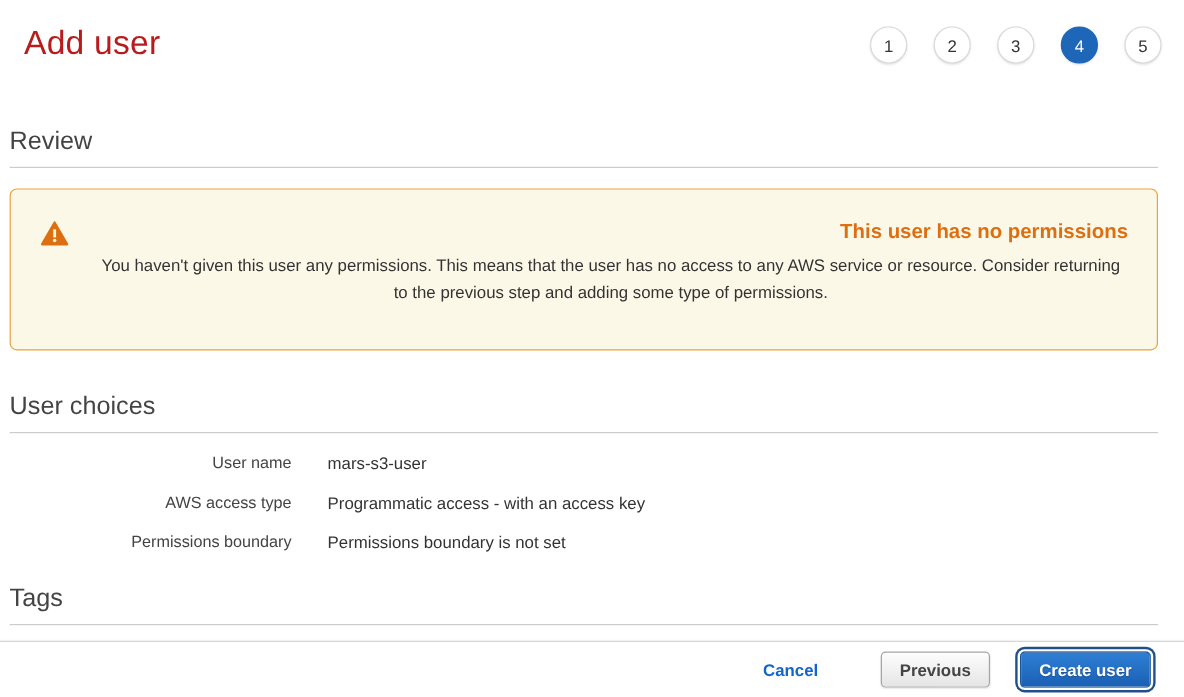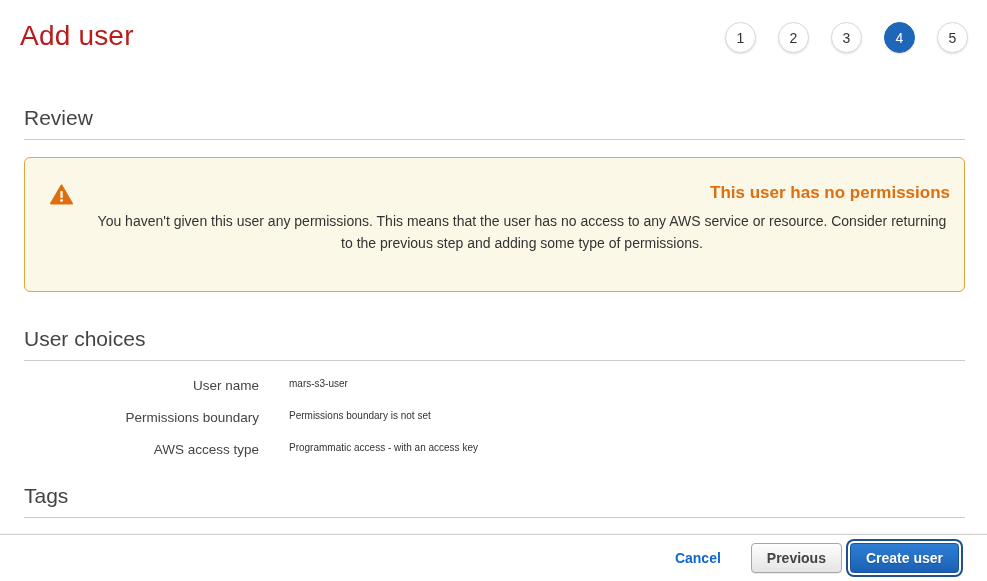--- a/index.html
+++ b/index.html
@@ -45,21 +45,21 @@
     color: #333;
     cursor: pointer;
   }
   .step-circle.active {
     background: #1d66b8;
     border-color: #1d66b8;
     color: #ffffff;
   }
 
   
-  .main { padding: 0 22px 0 24px; margin-top: 36px; }
+  .main { padding: 0 22px 0 8px; margin-top: 36px; }
 
   h2.section-heading {
     font-size: 21px;
     font-weight: 400;
     color: #444;
     padding-bottom: 9px;
     border-bottom: 1px solid #cccccc;
   }
   .section-review h2 { margin-top: 16px; }
   .review-desc {
@@ -102,21 +102,21 @@
   .detail-label {
     width: 235px;
     text-align: right;
     font-weight: 400;
     font-size: 13.5px;
     color: #444;
     flex: 0 0 auto;
   }
   .detail-value {
     margin-left: 30px;
-    font-size: 10px;
+    font-size: 14px;
     color: #333;
   }
 
   
   .section-tags h2 { margin-top: 27px; }
   .tags-empty {
     margin-top: 15px;
     font-style: italic;
     font-size: 14px;
     color: #333;
@@ -134,36 +134,36 @@
     align-items: center;
     justify-content: flex-end;
     padding-right: 24px;
   }
   .cancel-link {
     color: #1166cc;
     font-weight: 700;
     font-size: 14px;
     text-decoration: none;
     cursor: pointer;
-    margin-right: 30px;
+    margin-right: 52px;
   }
   .btn {
     font-family: "Liberation Sans", sans-serif;
     font-size: 14px;
     font-weight: 700;
     border-radius: 4px;
     padding: 6px 15px;
     cursor: pointer;
   }
   .btn-secondary {
     color: #444;
     background: linear-gradient(180deg, #fdfdfd, #e5e5e5);
     border: 1px solid #a6a6a6;
     box-shadow: 0 1px 1px rgba(0,0,0,0.08);
-    margin-right: 8px;
+    margin-right: 25px;
   }
   .btn-primary {
     color: #ffffff;
     background: linear-gradient(180deg, #2e7fd4, #1a60b5);
     border: 1px solid #17549c;
     text-shadow: 0 1px 1px rgba(0,0,0,0.25);
     box-shadow: 0 0 0 2px #ffffff, 0 0 0 4px #20508c;
     margin-right: 4px;
   }
 </style>
@@ -202,26 +202,26 @@
   </div>
 
   <div class="section-user-details">
     <h2 class="section-heading">User choices</h2>
     <div class="detail-rows">
       <div class="detail-row">
         <div class="detail-label">User name</div>
         <div class="detail-value">mars-s3-user</div>
       </div>
       <div class="detail-row">
+        <div class="detail-label">AWS access type</div>
+        <div class="detail-value">Programmatic access - with an access key</div>
+      </div>
+      <div class="detail-row">
         <div class="detail-label">Permissions boundary</div>
         <div class="detail-value">Permissions boundary is not set</div>
-      </div>
-      <div class="detail-row">
-        <div class="detail-label">AWS access type</div>
-        <div class="detail-value">Programmatic access - with an access key</div>
       </div>
     </div>
   </div>
 
   <div class="section-tags">
     <h2 class="section-heading">Tags</h2>
     <p class="tags-empty">No tags were added.</p>
   </div>
 
 </div>

